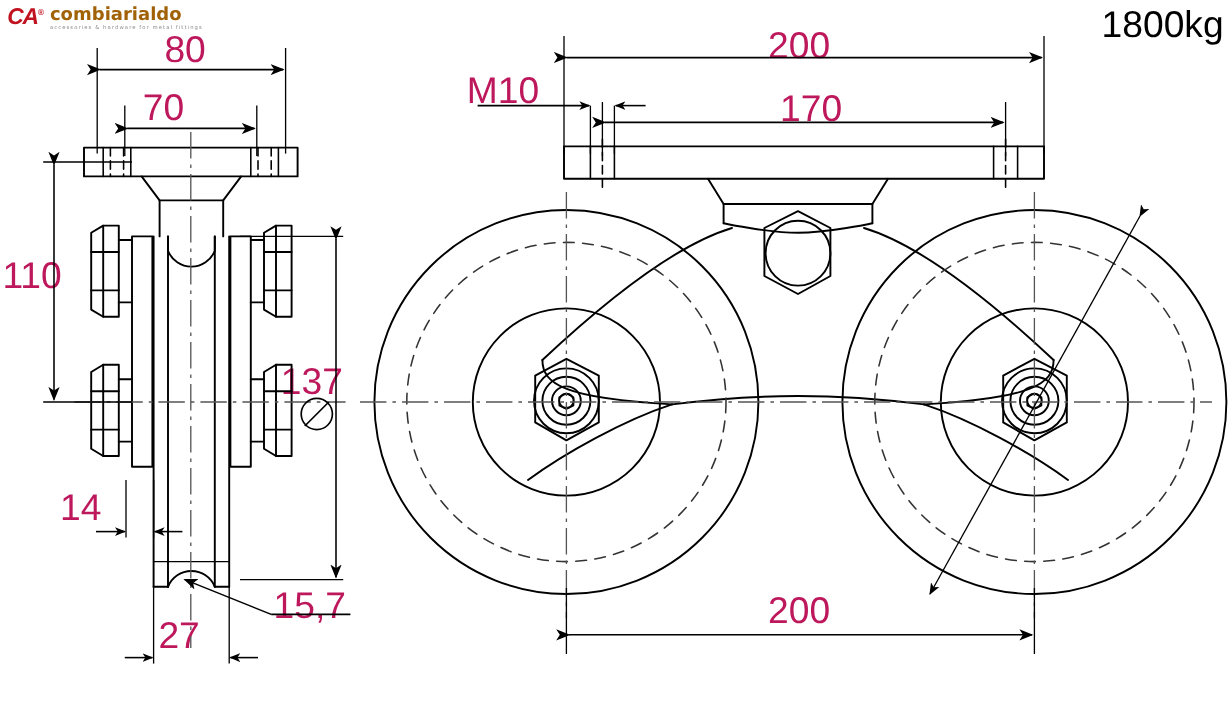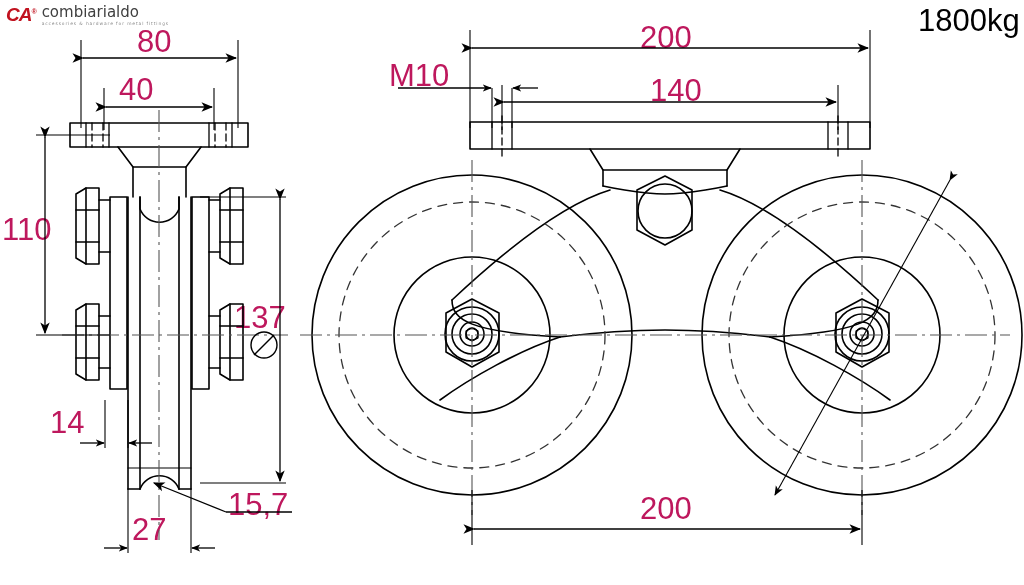--- a/index.html
+++ b/index.html
@@ -7,22 +7,22 @@
        font-family:"Liberation Sans", sans-serif;color:#000;}
   #stage{position:absolute;left:0;top:0;width:1024px;height:585px;}
   svg{position:absolute;left:0;top:0;width:1024px;height:585px;display:block;}
 
   
   .logo-wrap{position:absolute;left:6px;top:5px;display:flex;align-items:flex-start;gap:6px;}
   .logo-mark{font-family:"Liberation Sans",sans-serif;font-weight:bold;font-style:italic;
              font-size:19px;color:#c1121f;letter-spacing:-1px;line-height:1;}
   .logo-mark sup{font-size:7px;vertical-align:super;}
   .logo-txt{display:flex;flex-direction:column;line-height:1;}
-  .logo-name{font-family:"DejaVu Sans",sans-serif;font-weight:normal;font-size:15px;
-             color:#404040;letter-spacing:0px;line-height:1;}
+  .logo-name{font-family:"DejaVu Sans",sans-serif;font-weight:bold;font-size:15px;
+             color:#a16207;letter-spacing:0px;line-height:1;}
   .logo-tag{font-family:"DejaVu Sans",sans-serif;font-size:4.4px;color:#8a8a8a;
             letter-spacing:.9px;margin-top:2px;line-height:1;}
 
   .dim{position:absolute;font-family:"Liberation Sans",sans-serif;color:#be185d;
        white-space:nowrap;}
   .d-lg{font-size:31px;}
   .cap{position:absolute;font-size:31px;white-space:nowrap;}
 </style>
 </head>
 <body>
@@ -33,29 +33,29 @@
     <div class="logo-mark">
       <span>CA</span><sup>®</sup>
     </div>
     <div class="logo-txt">
       <div class="logo-name">combiarialdo</div>
       <div class="logo-tag">accessories &amp; hardware for metal fittings</div>
     </div>
   </div>
 
   <div class="dim d-lg" style="left:137px;top:24px;">80</div>
-  <div class="dim d-lg" style="left:119px;top:72px;">40</div>
+  <div class="dim d-lg" style="left:119px;top:72px;">70</div>
   <div class="dim d-lg" style="left:2px;top:212px;">110</div>
   <div class="dim d-lg" style="left:234px;top:300px;">137</div>
   <div class="dim d-lg" style="left:50px;top:405px;">14</div>
   <div class="dim d-lg" style="left:132px;top:512px;">27</div>
   <div class="dim d-lg" style="left:228px;top:487px;">15,7</div>
 
   <div class="dim d-lg" style="left:640px;top:20px;">200</div>
-  <div class="dim d-lg" style="left:650px;top:73px;">140</div>
+  <div class="dim d-lg" style="left:650px;top:73px;">170</div>
   <div class="dim d-lg" style="left:389px;top:58px;">M10</div>
   <div class="dim d-lg" style="left:640px;top:491px;">200</div>
 
   <div class="cap" style="left:918px;top:3px;font-weight:normal;">1800kg</div>
 
   <svg viewBox="0 0 1024 585">
     <defs>
       <marker id="ar" viewBox="0 0 10 10" refX="9" refY="5" markerWidth="9" markerHeight="9" orient="auto">
         <path d="M0,1 L10,5 L0,9 L2.6,5 Z" fill="#000"></path>
       </marker>

